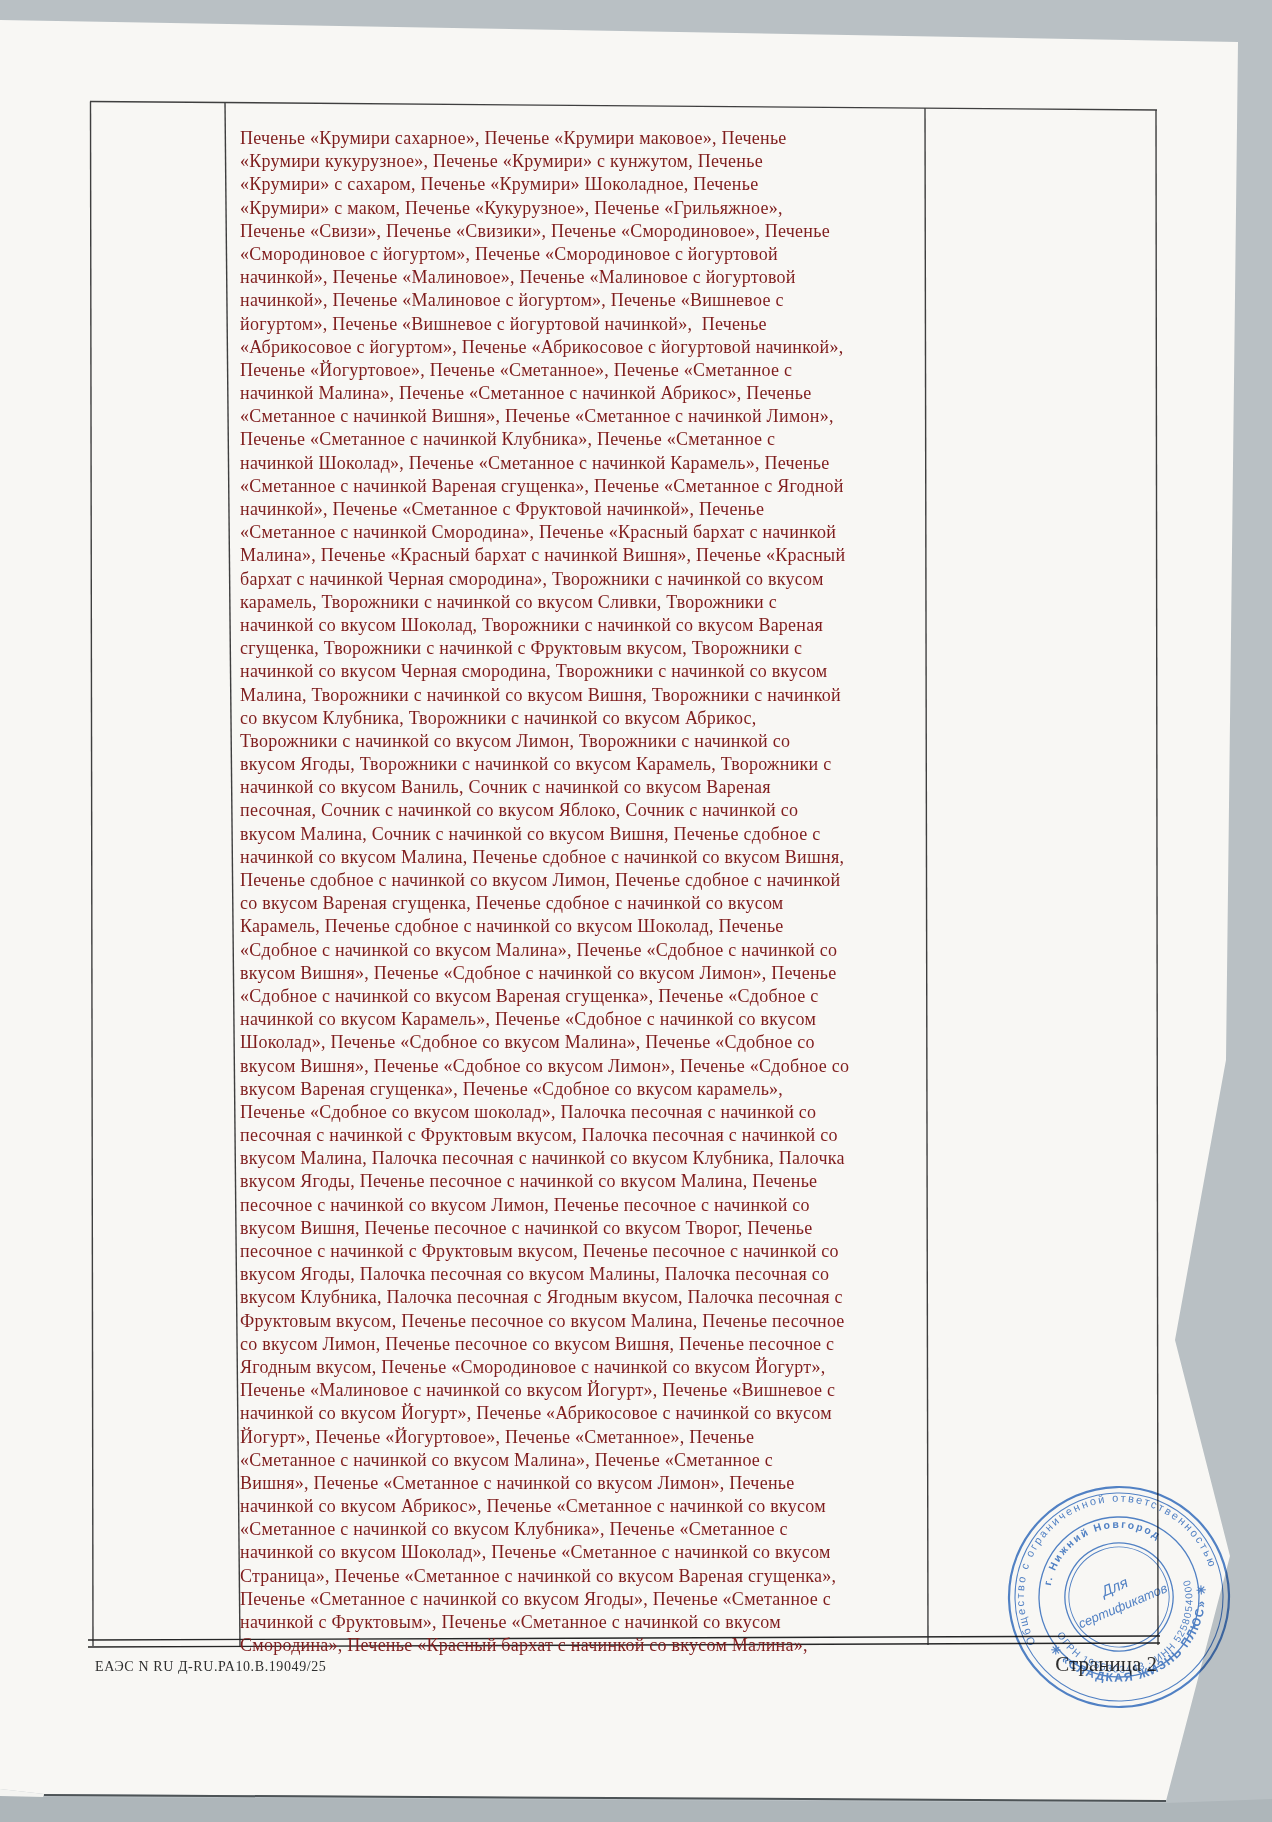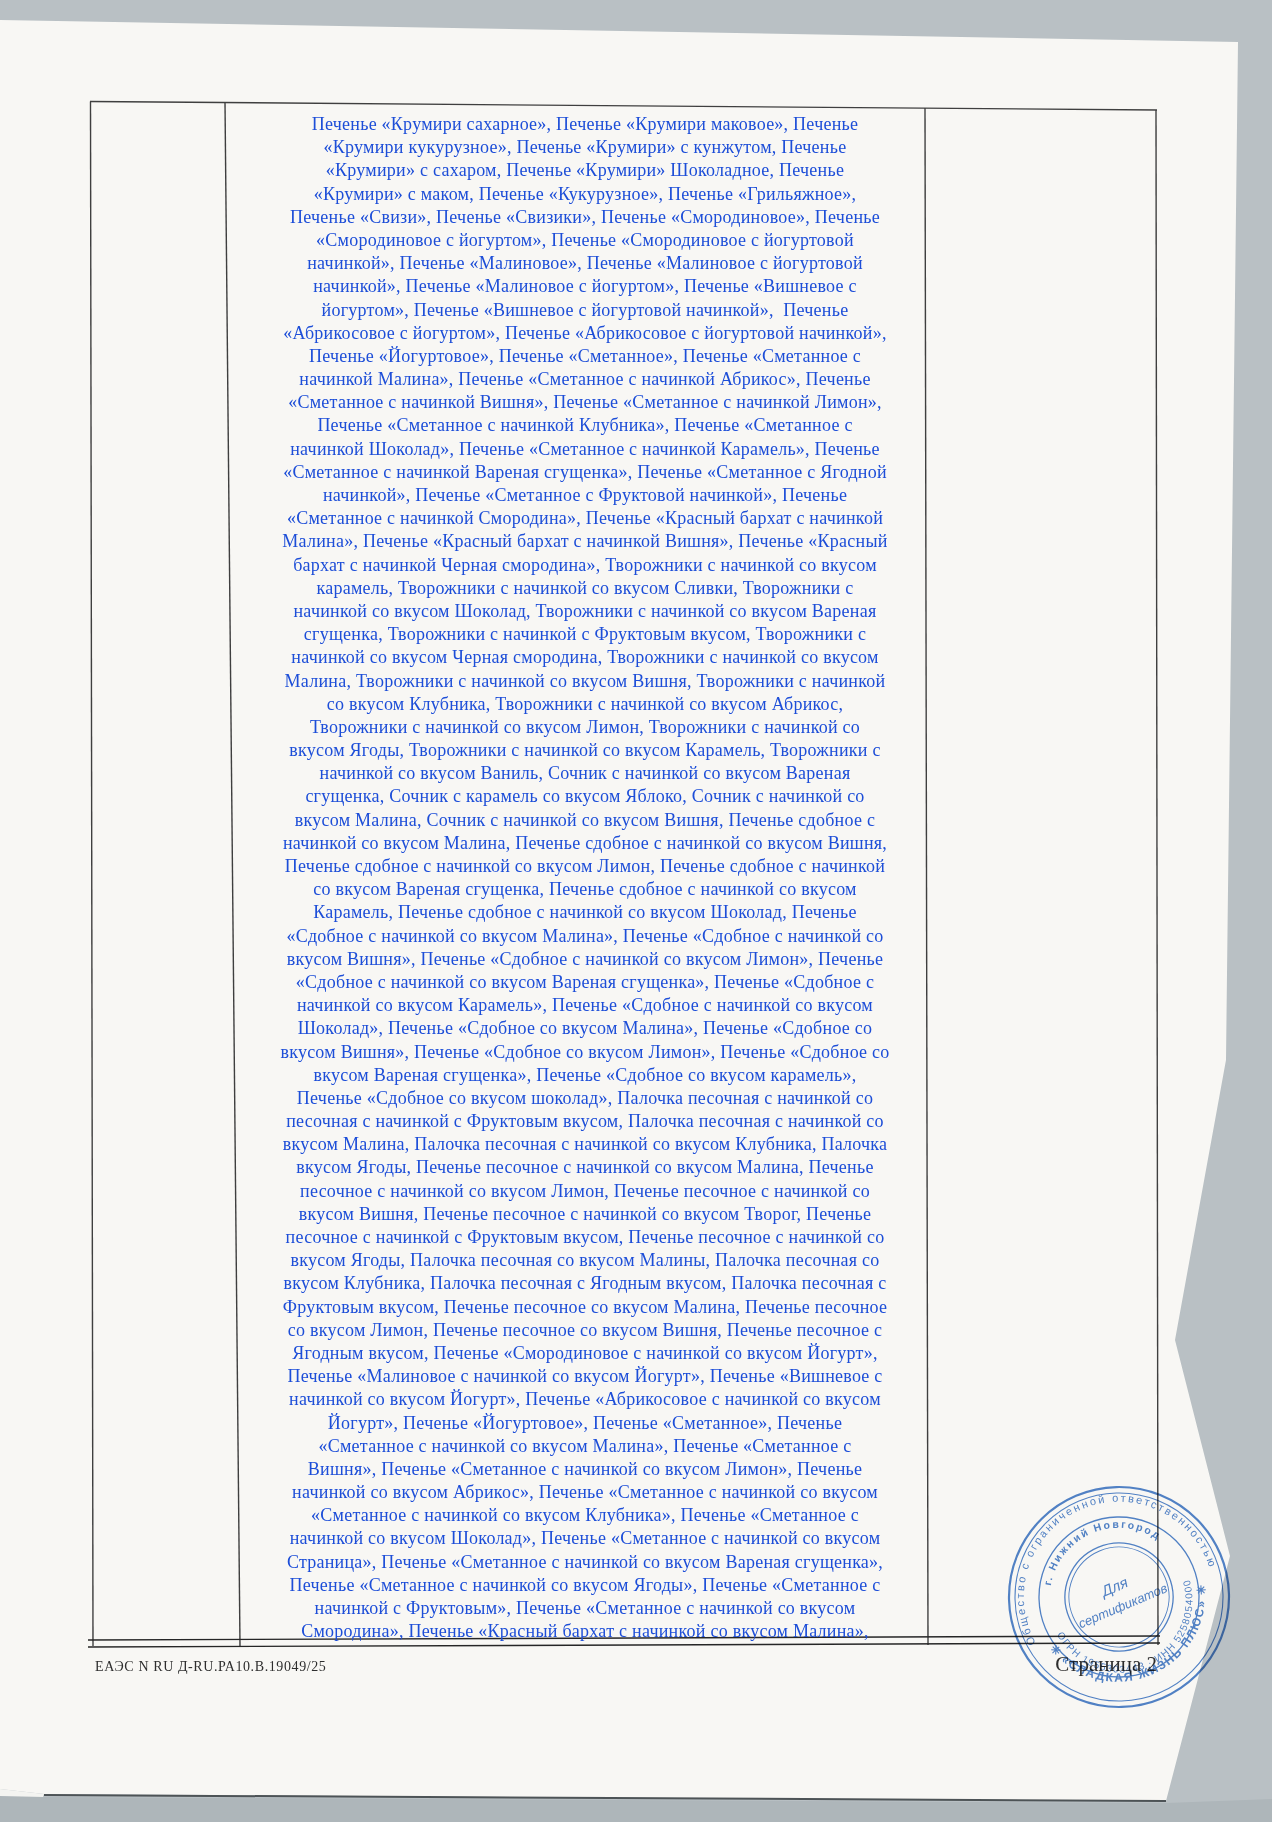--- a/index.html
+++ b/index.html
@@ -24,23 +24,22 @@
     background:#aeb6ba;
     clip-path:polygon(0px 1796px,44px 1797px,1166px 1803px,1272px 1799px,1272px 1822px,0px 1822px);
   }
   
   svg.lines{position:absolute;left:0;top:0;}
   .rule{stroke:#3f3f3f;stroke-width:1.4;}
   .rule-thick{stroke:#262626;}
   .page-edge{stroke:#4d5356;stroke-width:2;}
   
   .cell-text{
-    position:absolute;left:240px;top:104px;width:690px;padding-top:9px;
-    color:#1d4ed8;
-    text-align:center;
+    position:absolute;left:240px;top:118px;width:690px;padding-top:9px;
+    color:#7f1d1d;
   }
   .cell-text .line{
     font-size:18px;line-height:23.18px;letter-spacing:0.25px;
     white-space:pre;
   }
   
   .cert-number{
     position:absolute;left:95px;top:1659px;
     font-size:14px;letter-spacing:0.6px;color:#2e2e2e;
   }
@@ -109,21 +108,21 @@
       <div class="line">бархат с начинкой Черная смородина», Творожники с начинкой со вкусом</div>
       <div class="line">карамель, Творожники с начинкой со вкусом Сливки, Творожники с</div>
       <div class="line">начинкой со вкусом Шоколад, Творожники с начинкой со вкусом Вареная</div>
       <div class="line">сгущенка, Творожники с начинкой с Фруктовым вкусом, Творожники с</div>
       <div class="line">начинкой со вкусом Черная смородина, Творожники с начинкой со вкусом</div>
       <div class="line">Малина, Творожники с начинкой со вкусом Вишня, Творожники с начинкой</div>
       <div class="line">со вкусом Клубника, Творожники с начинкой со вкусом Абрикос,</div>
       <div class="line">Творожники с начинкой со вкусом Лимон, Творожники с начинкой со</div>
       <div class="line">вкусом Ягоды, Творожники с начинкой со вкусом Карамель, Творожники с</div>
       <div class="line">начинкой со вкусом Ваниль, Сочник с начинкой со вкусом Вареная</div>
-      <div class="line">сгущенка, Сочник с карамель со вкусом Яблоко, Сочник с начинкой со</div>
+      <div class="line">песочная, Сочник с начинкой со вкусом Яблоко, Сочник с начинкой со</div>
       <div class="line">вкусом Малина, Сочник с начинкой со вкусом Вишня, Печенье сдобное с</div>
       <div class="line">начинкой со вкусом Малина, Печенье сдобное с начинкой со вкусом Вишня,</div>
       <div class="line">Печенье сдобное с начинкой со вкусом Лимон, Печенье сдобное с начинкой</div>
       <div class="line">со вкусом Вареная сгущенка, Печенье сдобное с начинкой со вкусом</div>
       <div class="line">Карамель, Печенье сдобное с начинкой со вкусом Шоколад, Печенье</div>
       <div class="line">«Сдобное с начинкой со вкусом Малина», Печенье «Сдобное с начинкой со</div>
       <div class="line">вкусом Вишня», Печенье «Сдобное с начинкой со вкусом Лимон», Печенье</div>
       <div class="line">«Сдобное с начинкой со вкусом Вареная сгущенка», Печенье «Сдобное с</div>
       <div class="line">начинкой со вкусом Карамель», Печенье «Сдобное с начинкой со вкусом</div>
       <div class="line">Шоколад», Печенье «Сдобное со вкусом Малина», Печенье «Сдобное со</div>

